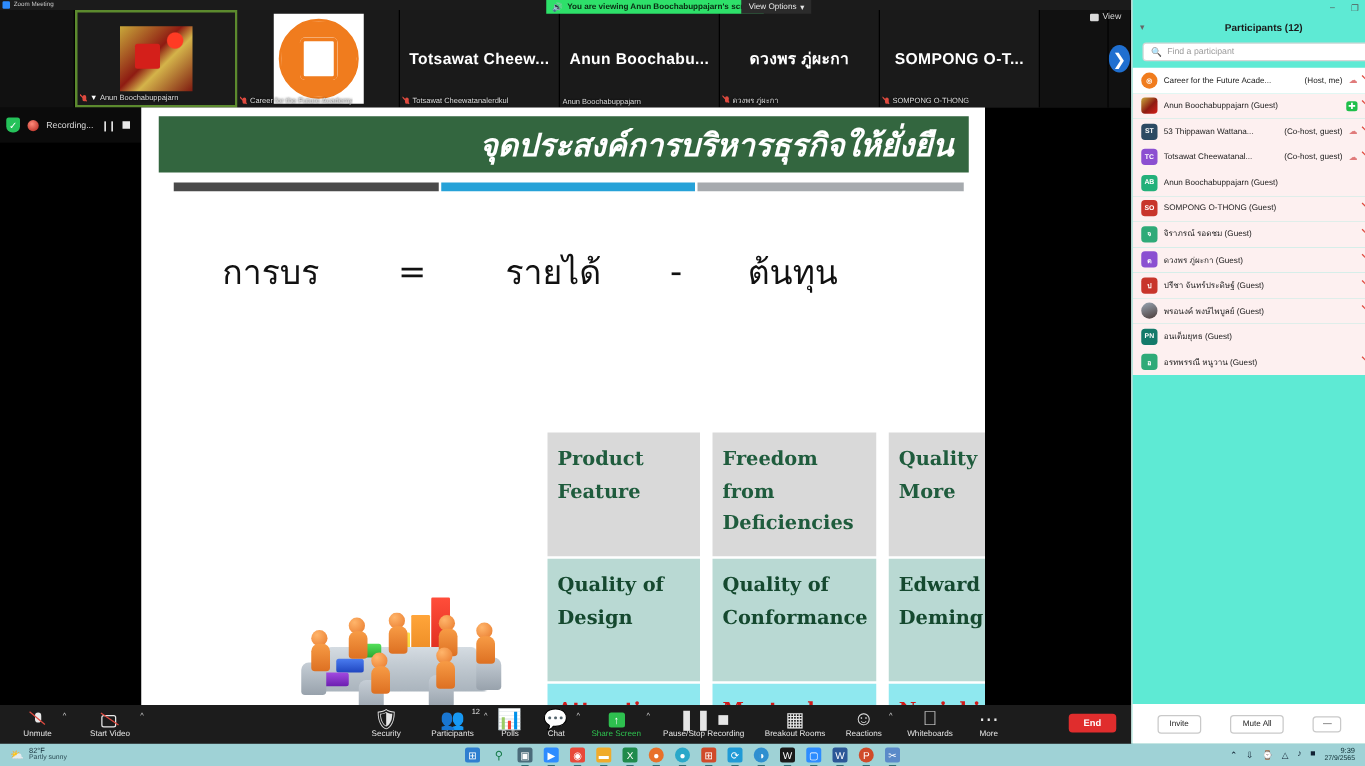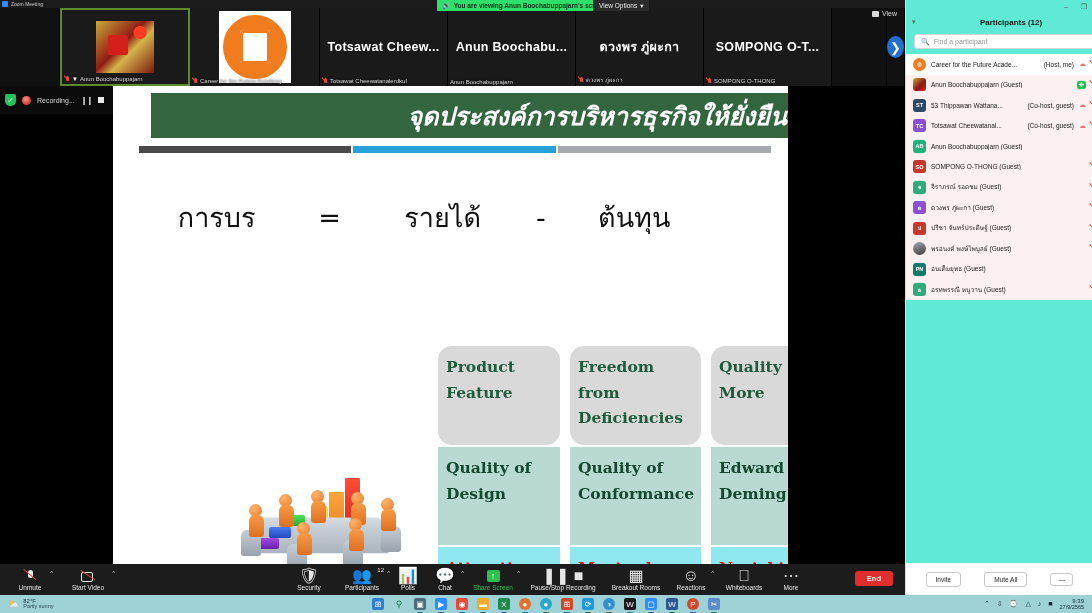--- a/index.html
+++ b/index.html
@@ -130,21 +130,21 @@
   .rec-stop { width: 6px; height: 6px; background: #e8e8e8; cursor: pointer; }
 
   
   .slide {
     position: absolute; left: 113px; top: 86px; width: 675px; height: 478px;
     background: #fff; overflow: hidden;
   }
   .slide-title-bar {
     position: absolute; left: 14px; top: 7px; width: 648px; height: 45px;
     background: #33663f; display: flex; align-items: center;
-    justify-content: flex-end; padding-right: 12px; margin-left: 24px;
+    justify-content: flex-end; padding-right: 12px;
   }
   .slide-title {
     color: #fff; font-size: 25px; font-style: italic; font-weight: bold;
     font-family: "DejaVu Sans", sans-serif; white-space: nowrap;
   }
   .rule-row {
     position: absolute; left: 26px; top: 60px; width: 632px; height: 7px; display: flex;
   }
   .rule-row .r1 { flex: 0 0 212px; background: #4a4a4a; }
   .rule-row .r2 { flex: 0 0 203px; background: #26a2d8; margin-left: 2px; }
@@ -190,21 +190,21 @@
   
   .cards {
     position: absolute; left: 325px; top: 260px; width: 345px;
     display: grid; grid-template-columns: 122px 131px 92px;
     grid-template-rows: 99px 98px 99px; column-gap: 10px; row-gap: 2px;
   }
   .card {
     padding: 8px 8px 0 8px; font-family: "DejaVu Serif", serif;
     font-weight: bold; font-size: 15.5px; line-height: 1.65;
   }
-  .card.g1 { background: #d9d9d9; color: #1f5c3d; border-radius: 14px; }
+  .card.g1 { background: #d9d9d9; color: #1f5c3d; }
   .card.g2 { background: #b9d9d3; color: #15492f; }
   .card.g3 { background: #8fe8ef; color: #d21a1a; }
 
   
   .toolbar {
     position: absolute; left: 0; top: 564px; width: 905px; height: 31px;
     background: #1c1c1c; display: flex; align-items: center;
   }
   .tb-item {
     display: flex; flex-direction: column; align-items: center; justify-content: center;

